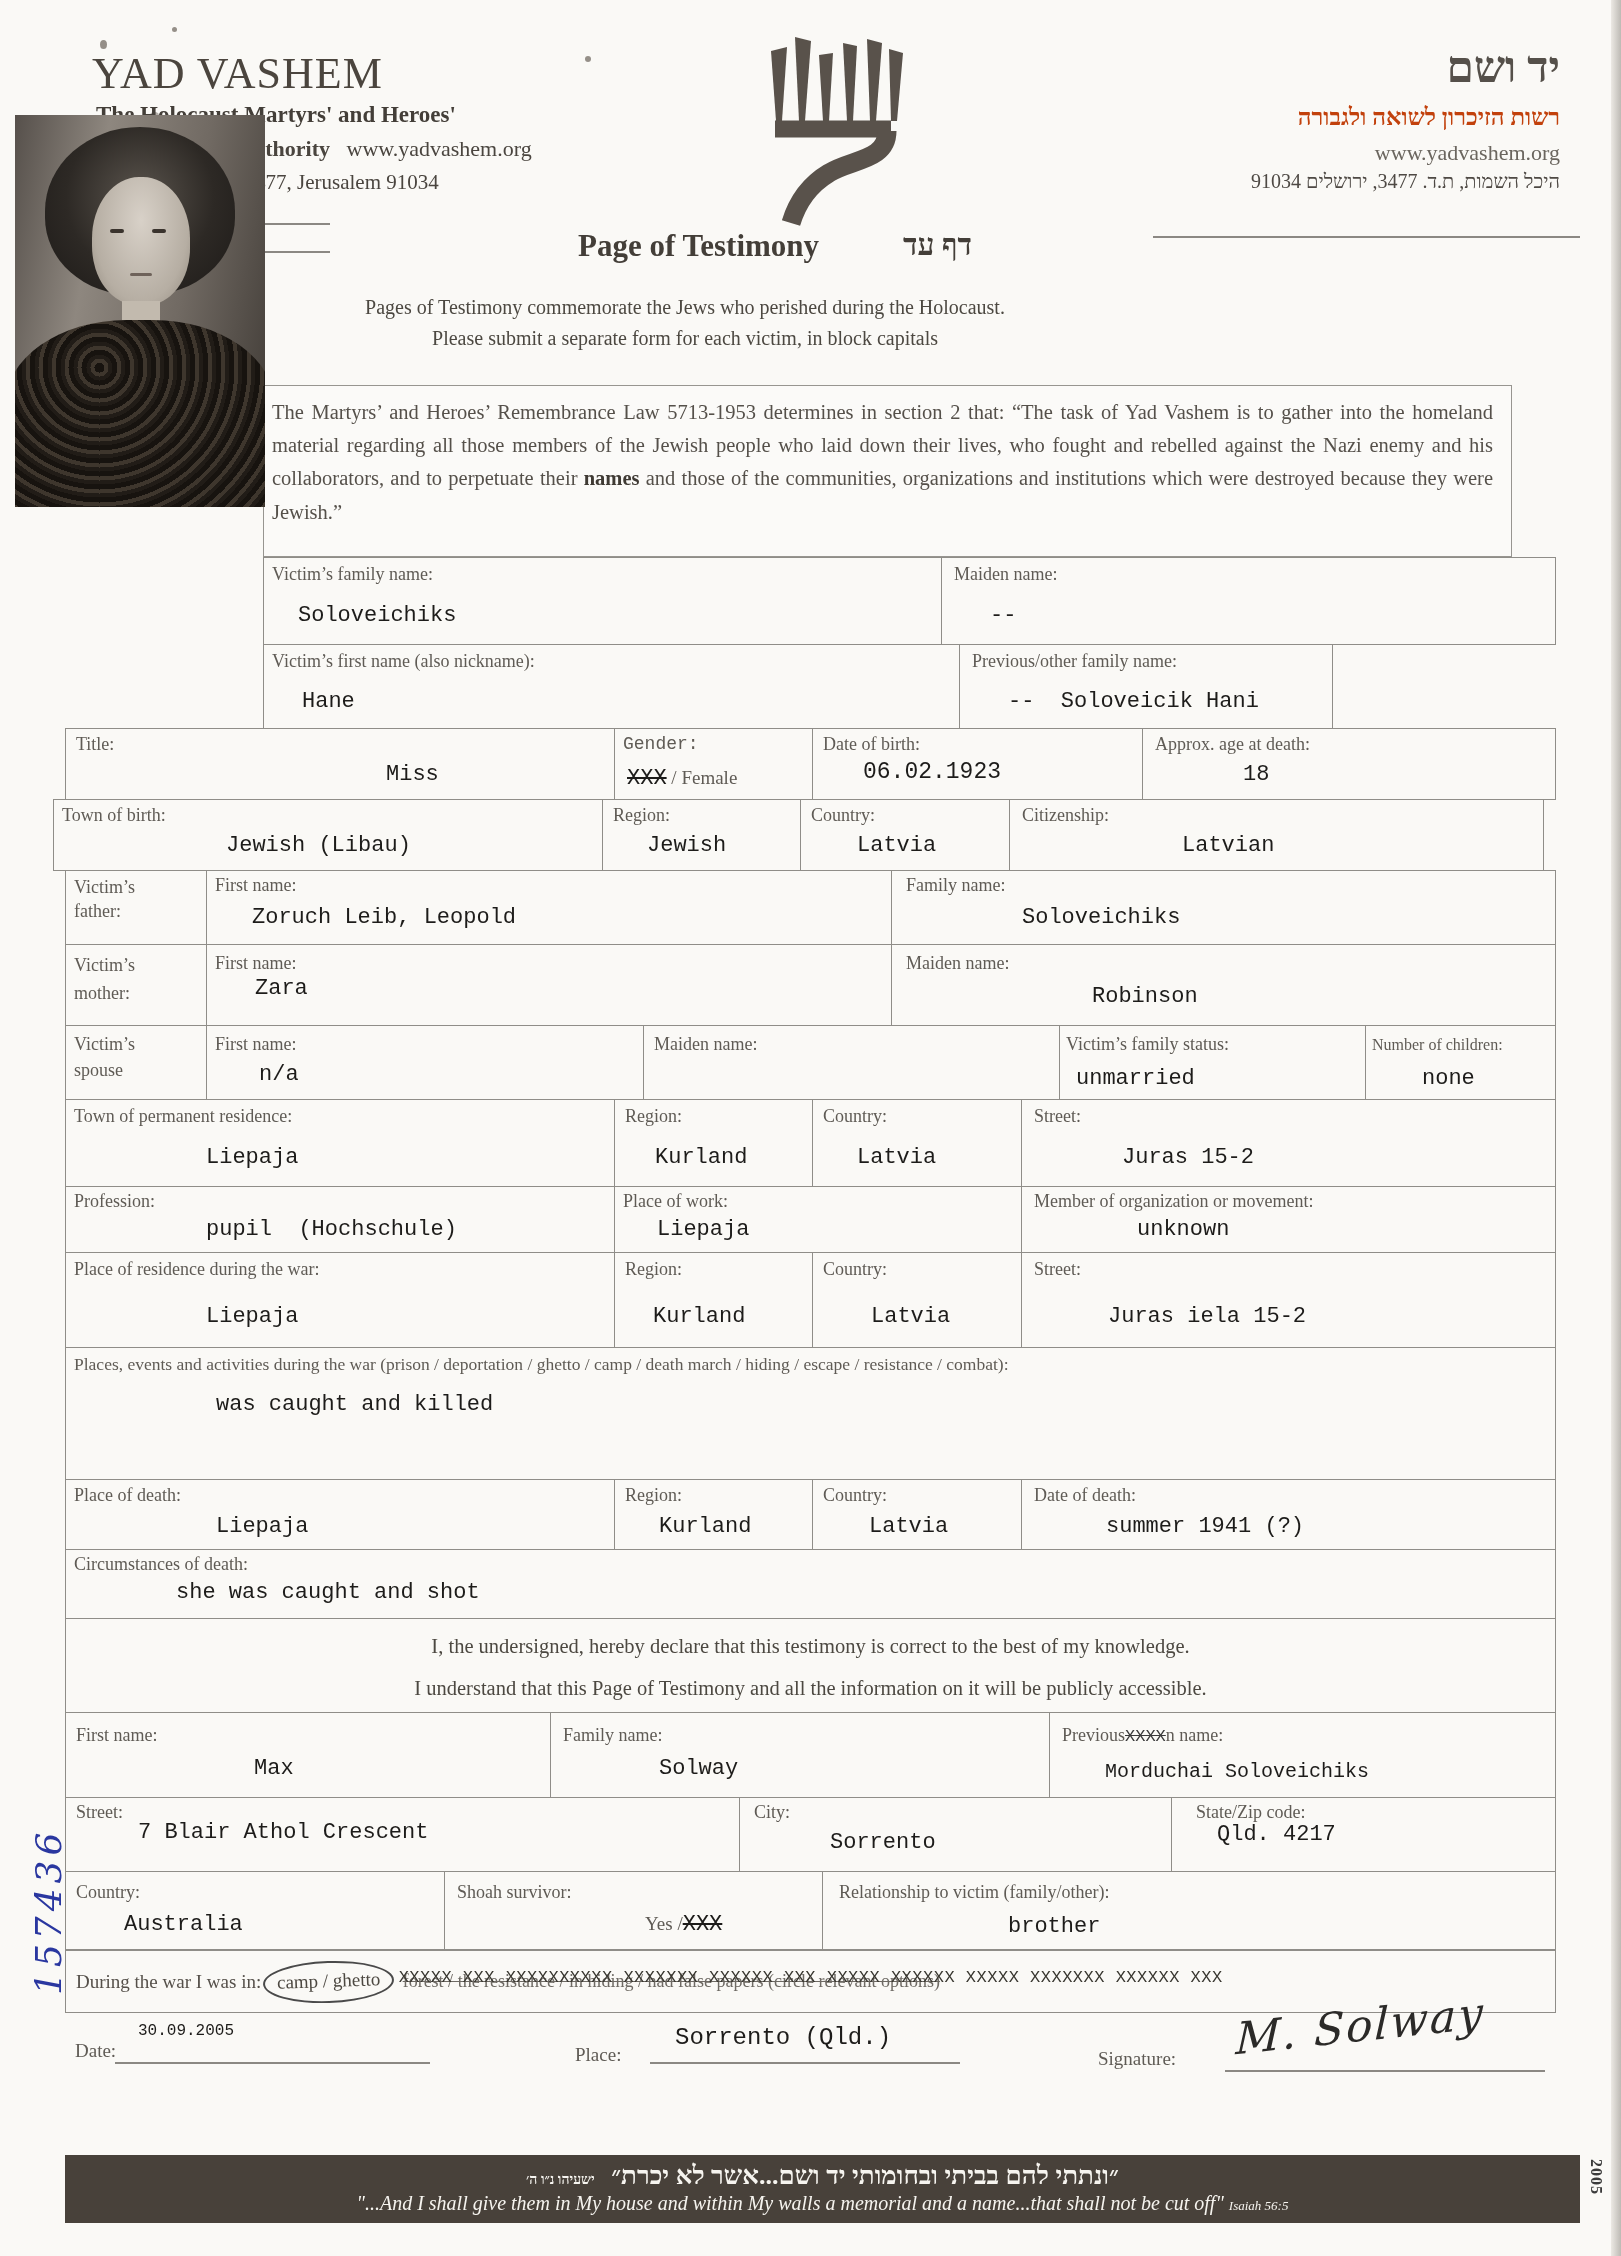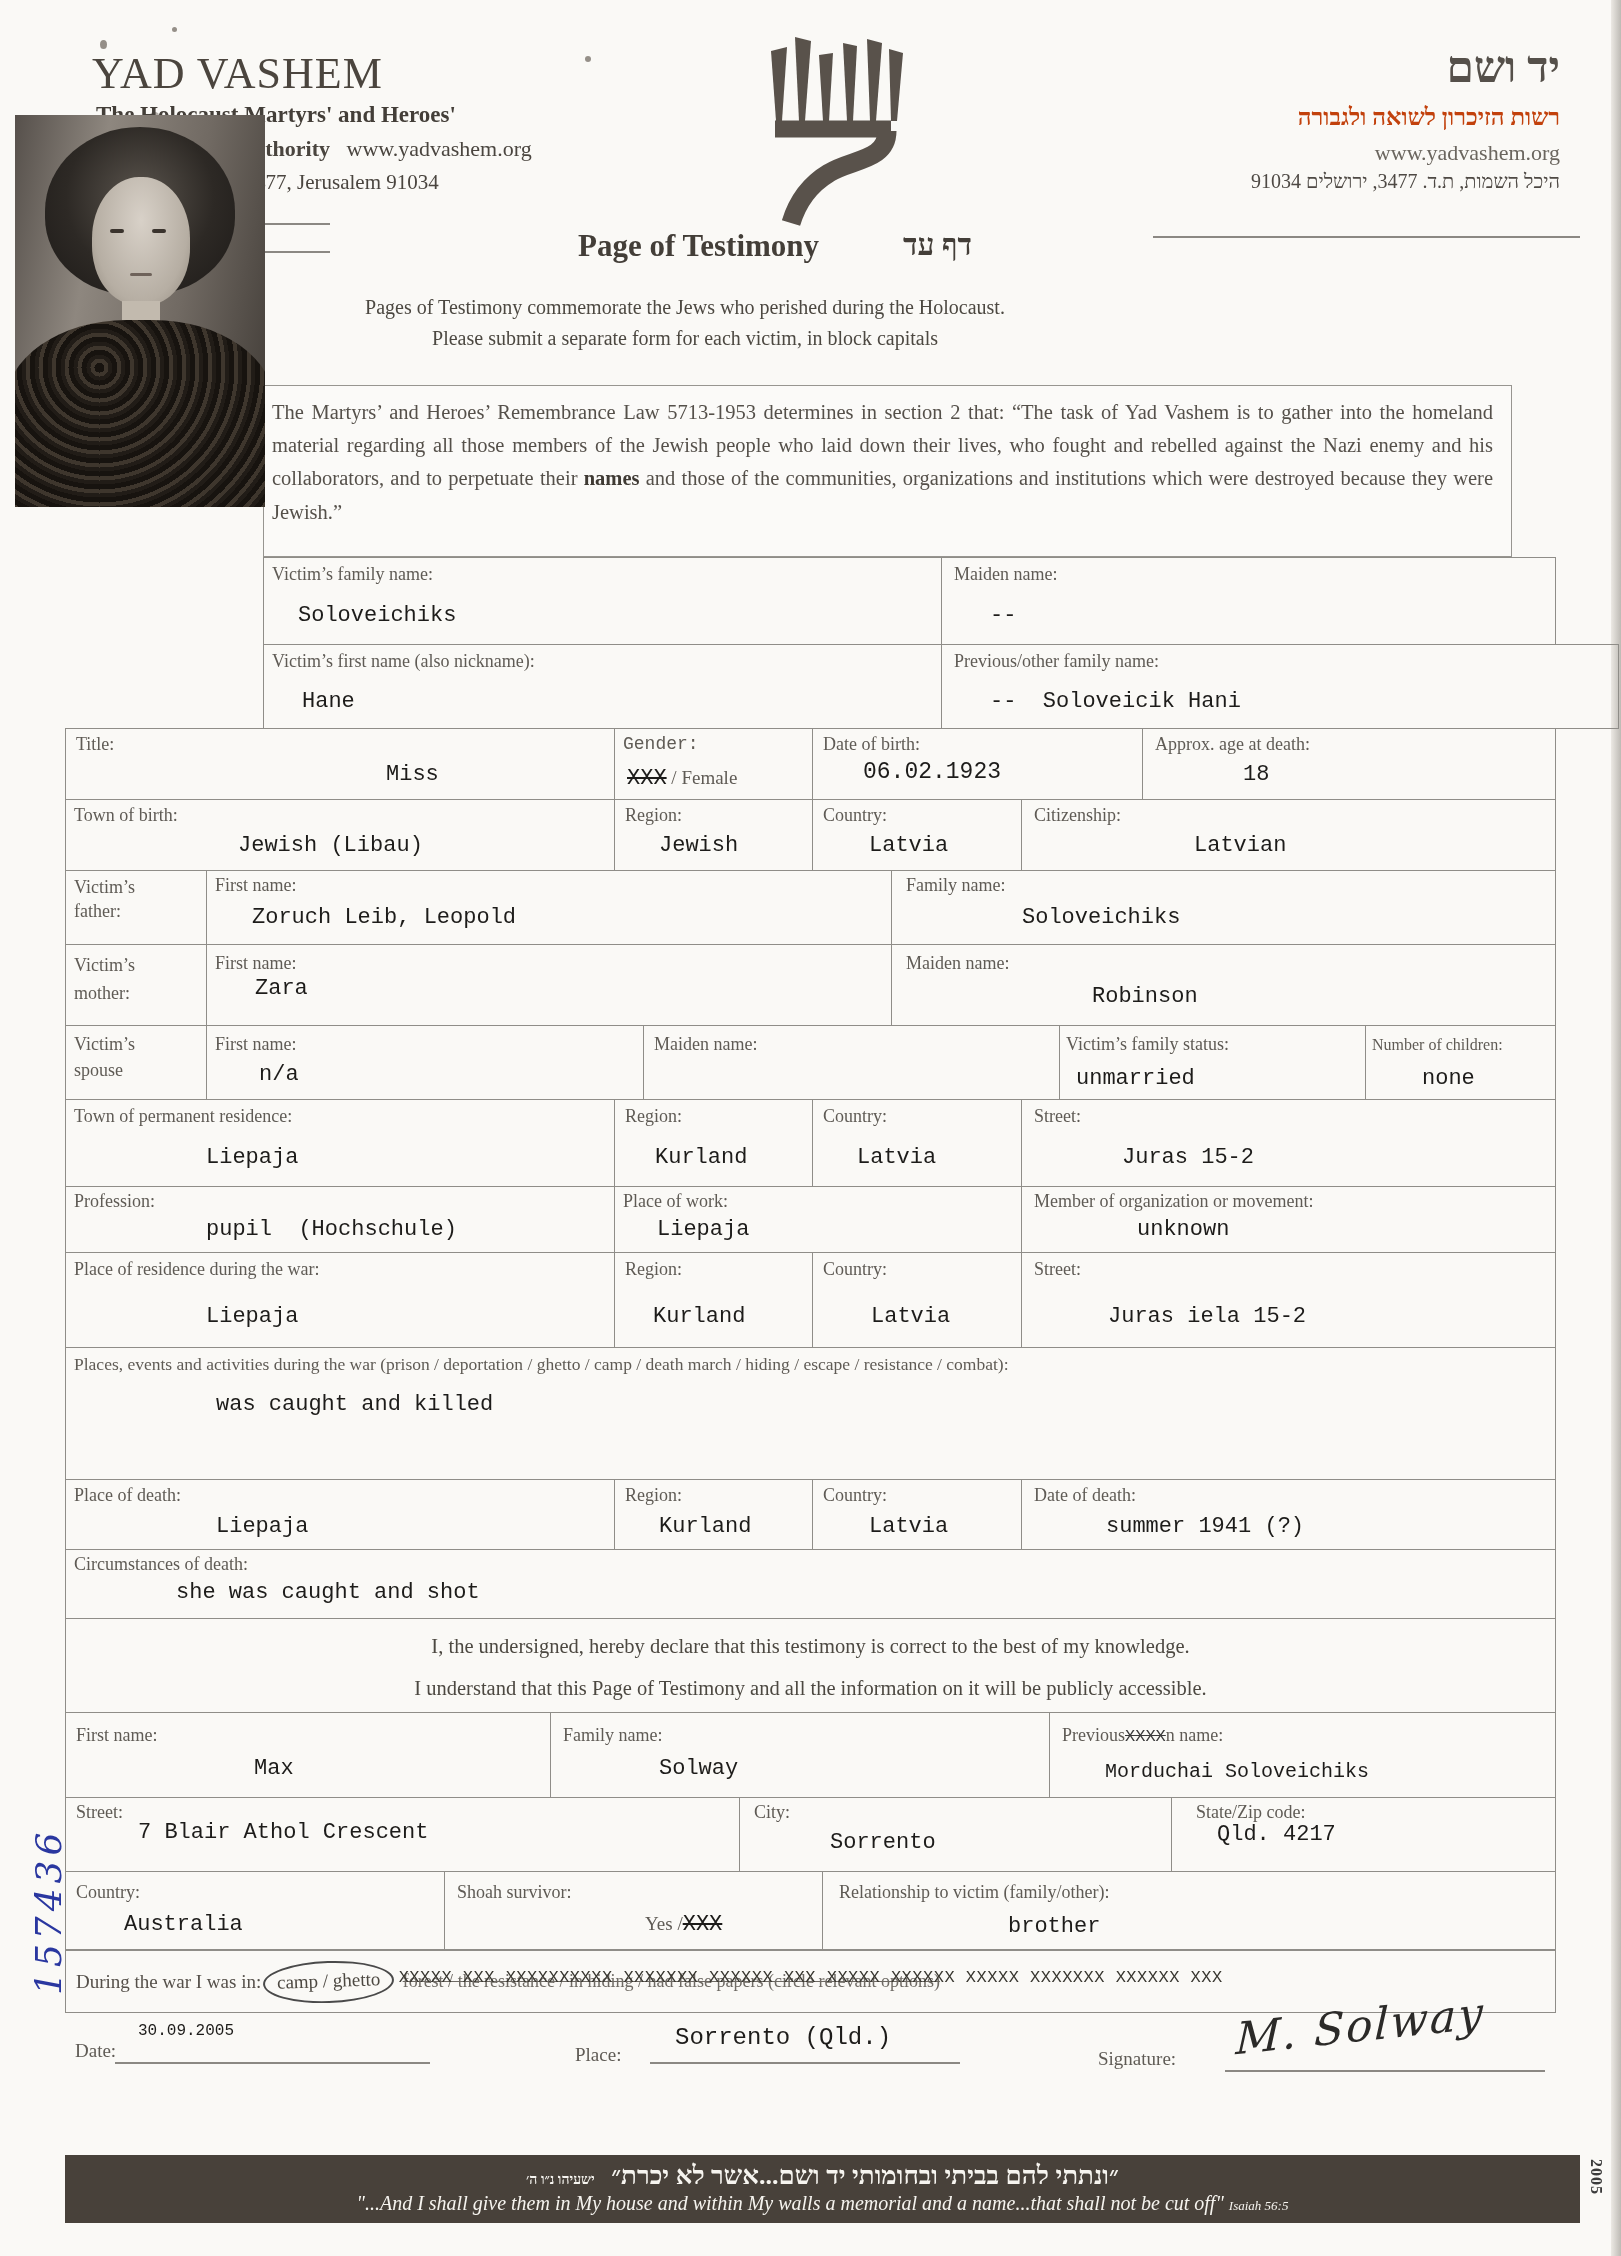--- a/index.html
+++ b/index.html
@@ -141,21 +141,21 @@
   <div class="c" style="width:677px;">
     <span class="lb" style="left:8px;top:6px;">Victim’s family name:</span>
     <span class="val" style="left:34px;bottom:16px;">Soloveichiks</span>
   </div>
   <div class="c" style="width:616px;">
     <span class="lb" style="left:12px;top:6px;">Maiden name:</span>
     <span class="val" style="left:48px;bottom:16px;">--</span>
   </div>
 </div>
 
-<div class="row" style="left:263px;top:644px;width:1356px;height:85px;">
+<div class="row" style="left:263px;top:644px;width:1070px;height:85px;gap:18px;">
   <div class="c" style="width:677px;">
     <span class="lb" style="left:8px;top:6px;">Victim’s first name (also nickname):</span>
     <span class="val" style="left:38px;bottom:14px;">Hane</span>
   </div>
   <div class="c" style="width:616px;">
     <span class="lb" style="left:12px;top:6px;">Previous/other family name:</span>
     <span class="val" style="left:48px;bottom:14px;">--  Soloveicik Hani</span>
   </div>
 </div>
 
@@ -171,21 +171,21 @@
   <div class="c" style="width:330px;">
     <span class="lb" style="left:10px;top:5px;">Date of birth:</span>
     <span class="val" style="left:50px;bottom:14px;font-size:23px;">06.02.1923</span>
   </div>
   <div class="c" style="width:415px;">
     <span class="lb" style="left:12px;top:5px;">Approx. age at death:</span>
     <span class="val" style="left:100px;bottom:12px;">18</span>
   </div>
 </div>
 
-<div class="row" style="left:65px;top:799px;width:1491px;height:72px;">
+<div class="row" style="left:53px;top:799px;width:1491px;height:72px;">
   <div class="c" style="width:548px;">
     <span class="lb" style="left:8px;top:5px;">Town of birth:</span>
     <span class="val" style="left:172px;bottom:12px;">Jewish (Libau)</span>
   </div>
   <div class="c" style="width:198px;">
     <span class="lb" style="left:10px;top:5px;">Region:</span>
     <span class="val" style="left:44px;bottom:12px;">Jewish</span>
   </div>
   <div class="c" style="width:209px;">
     <span class="lb" style="left:10px;top:5px;">Country:</span>

